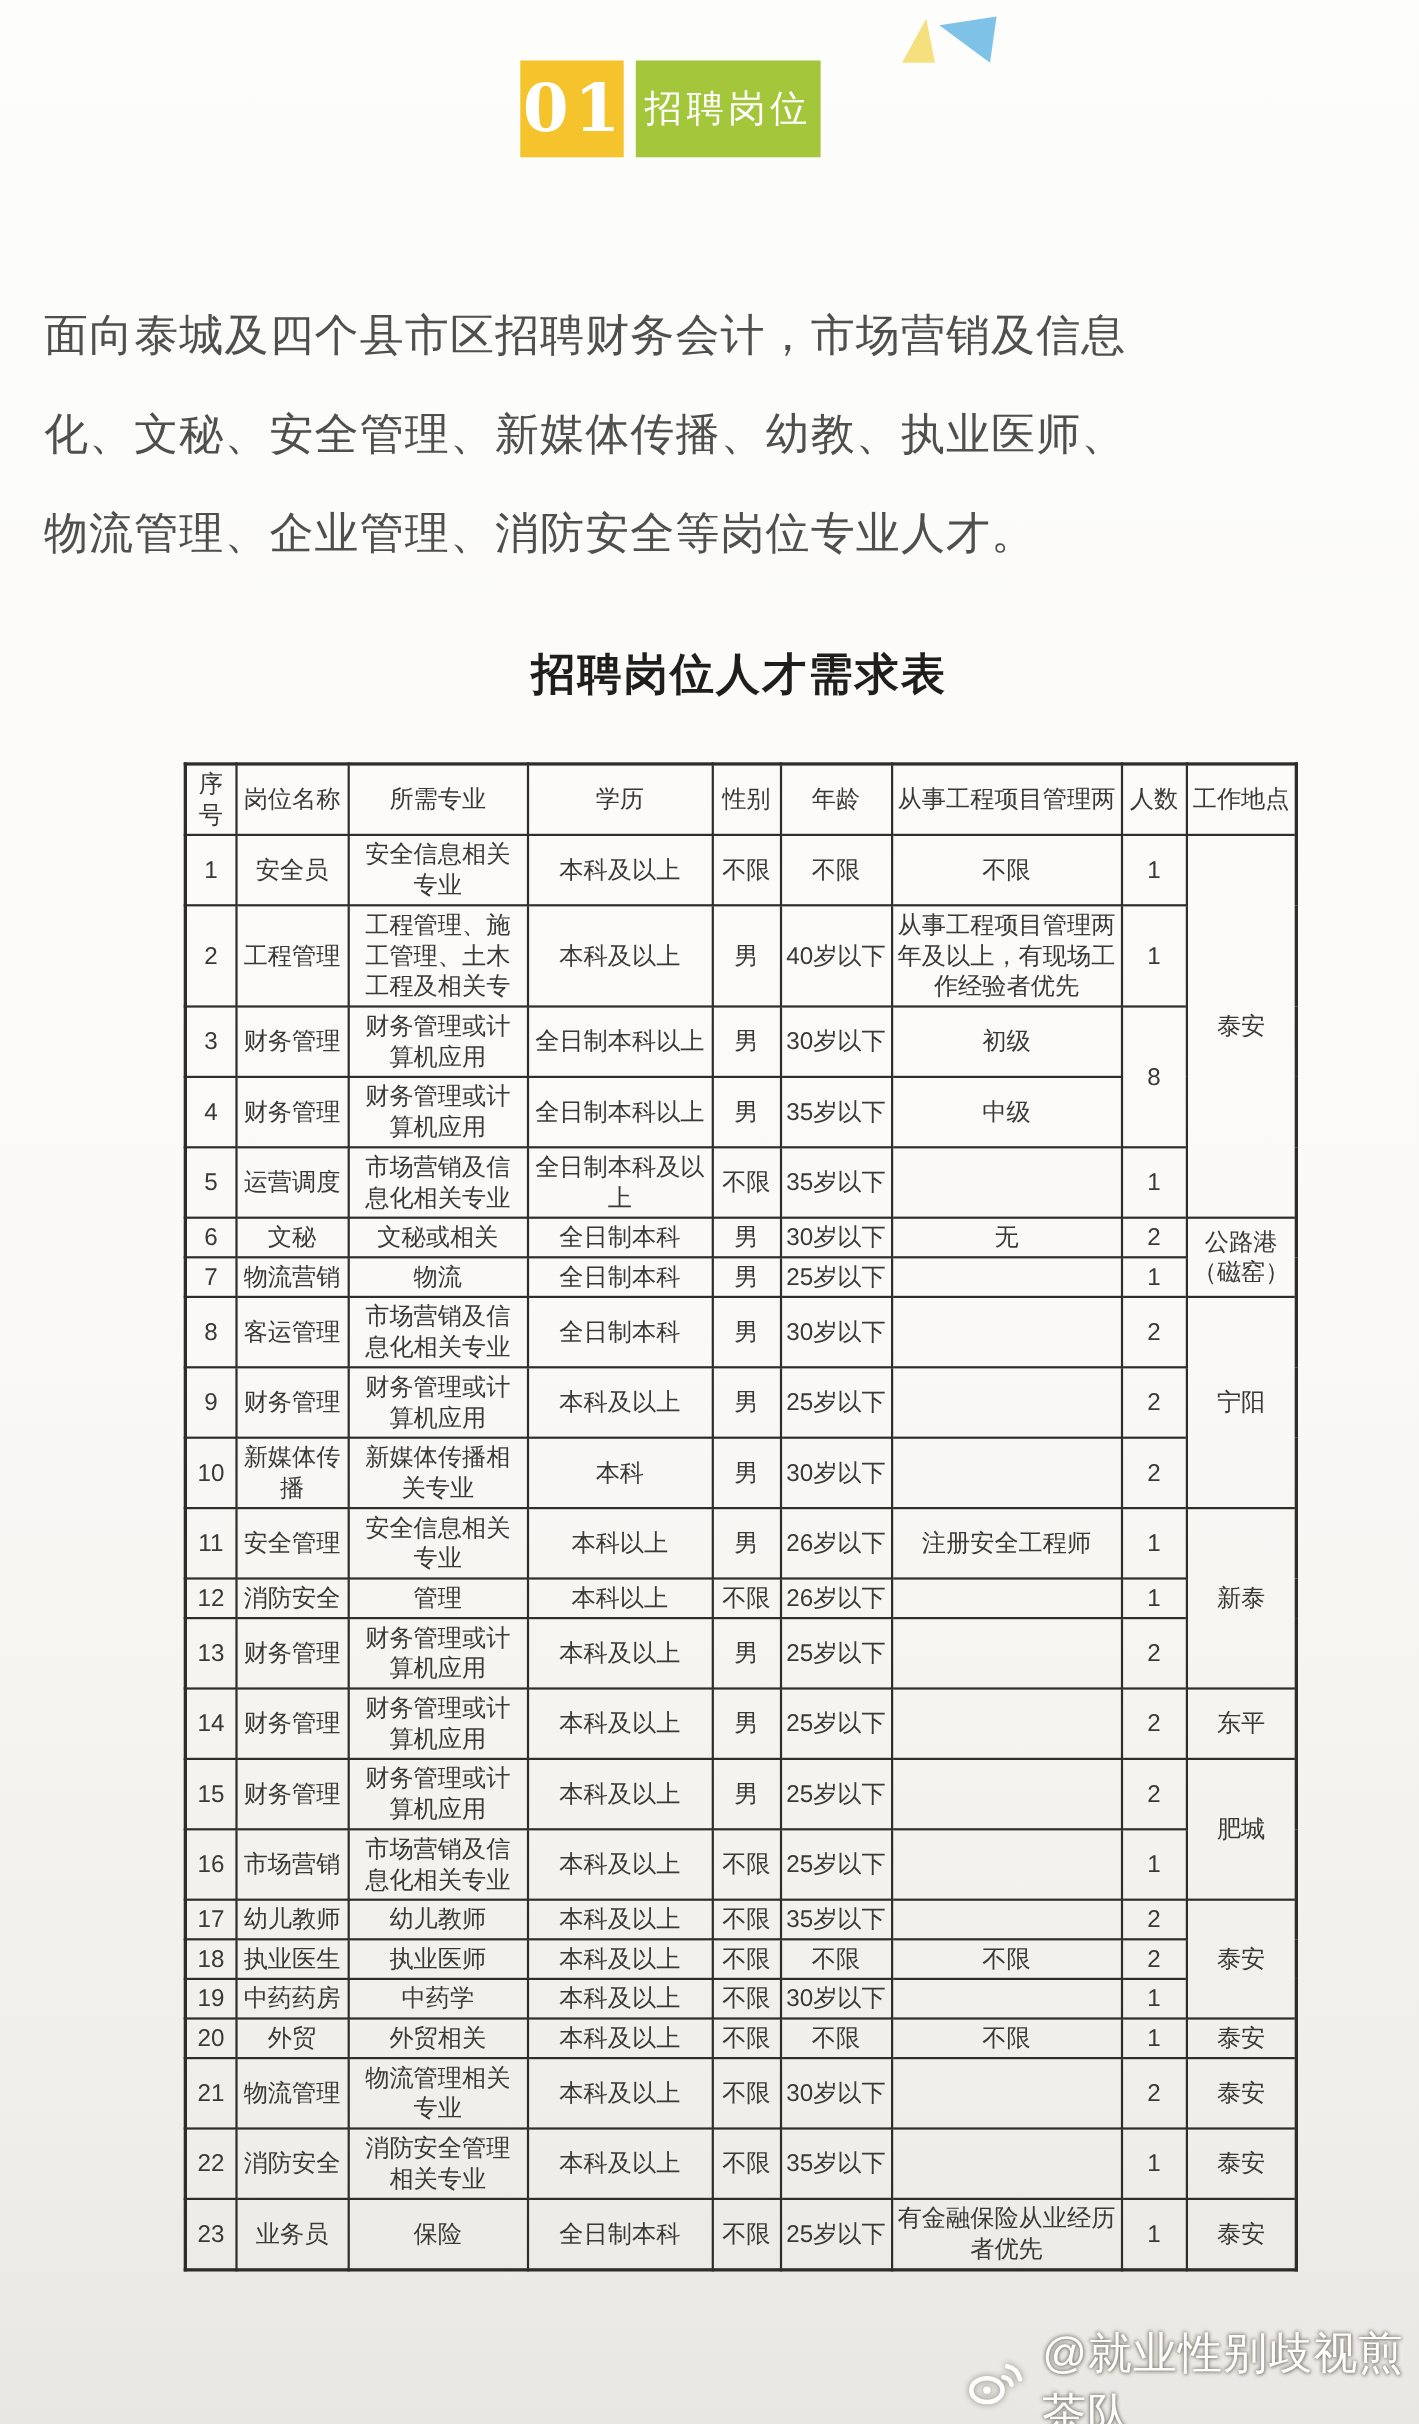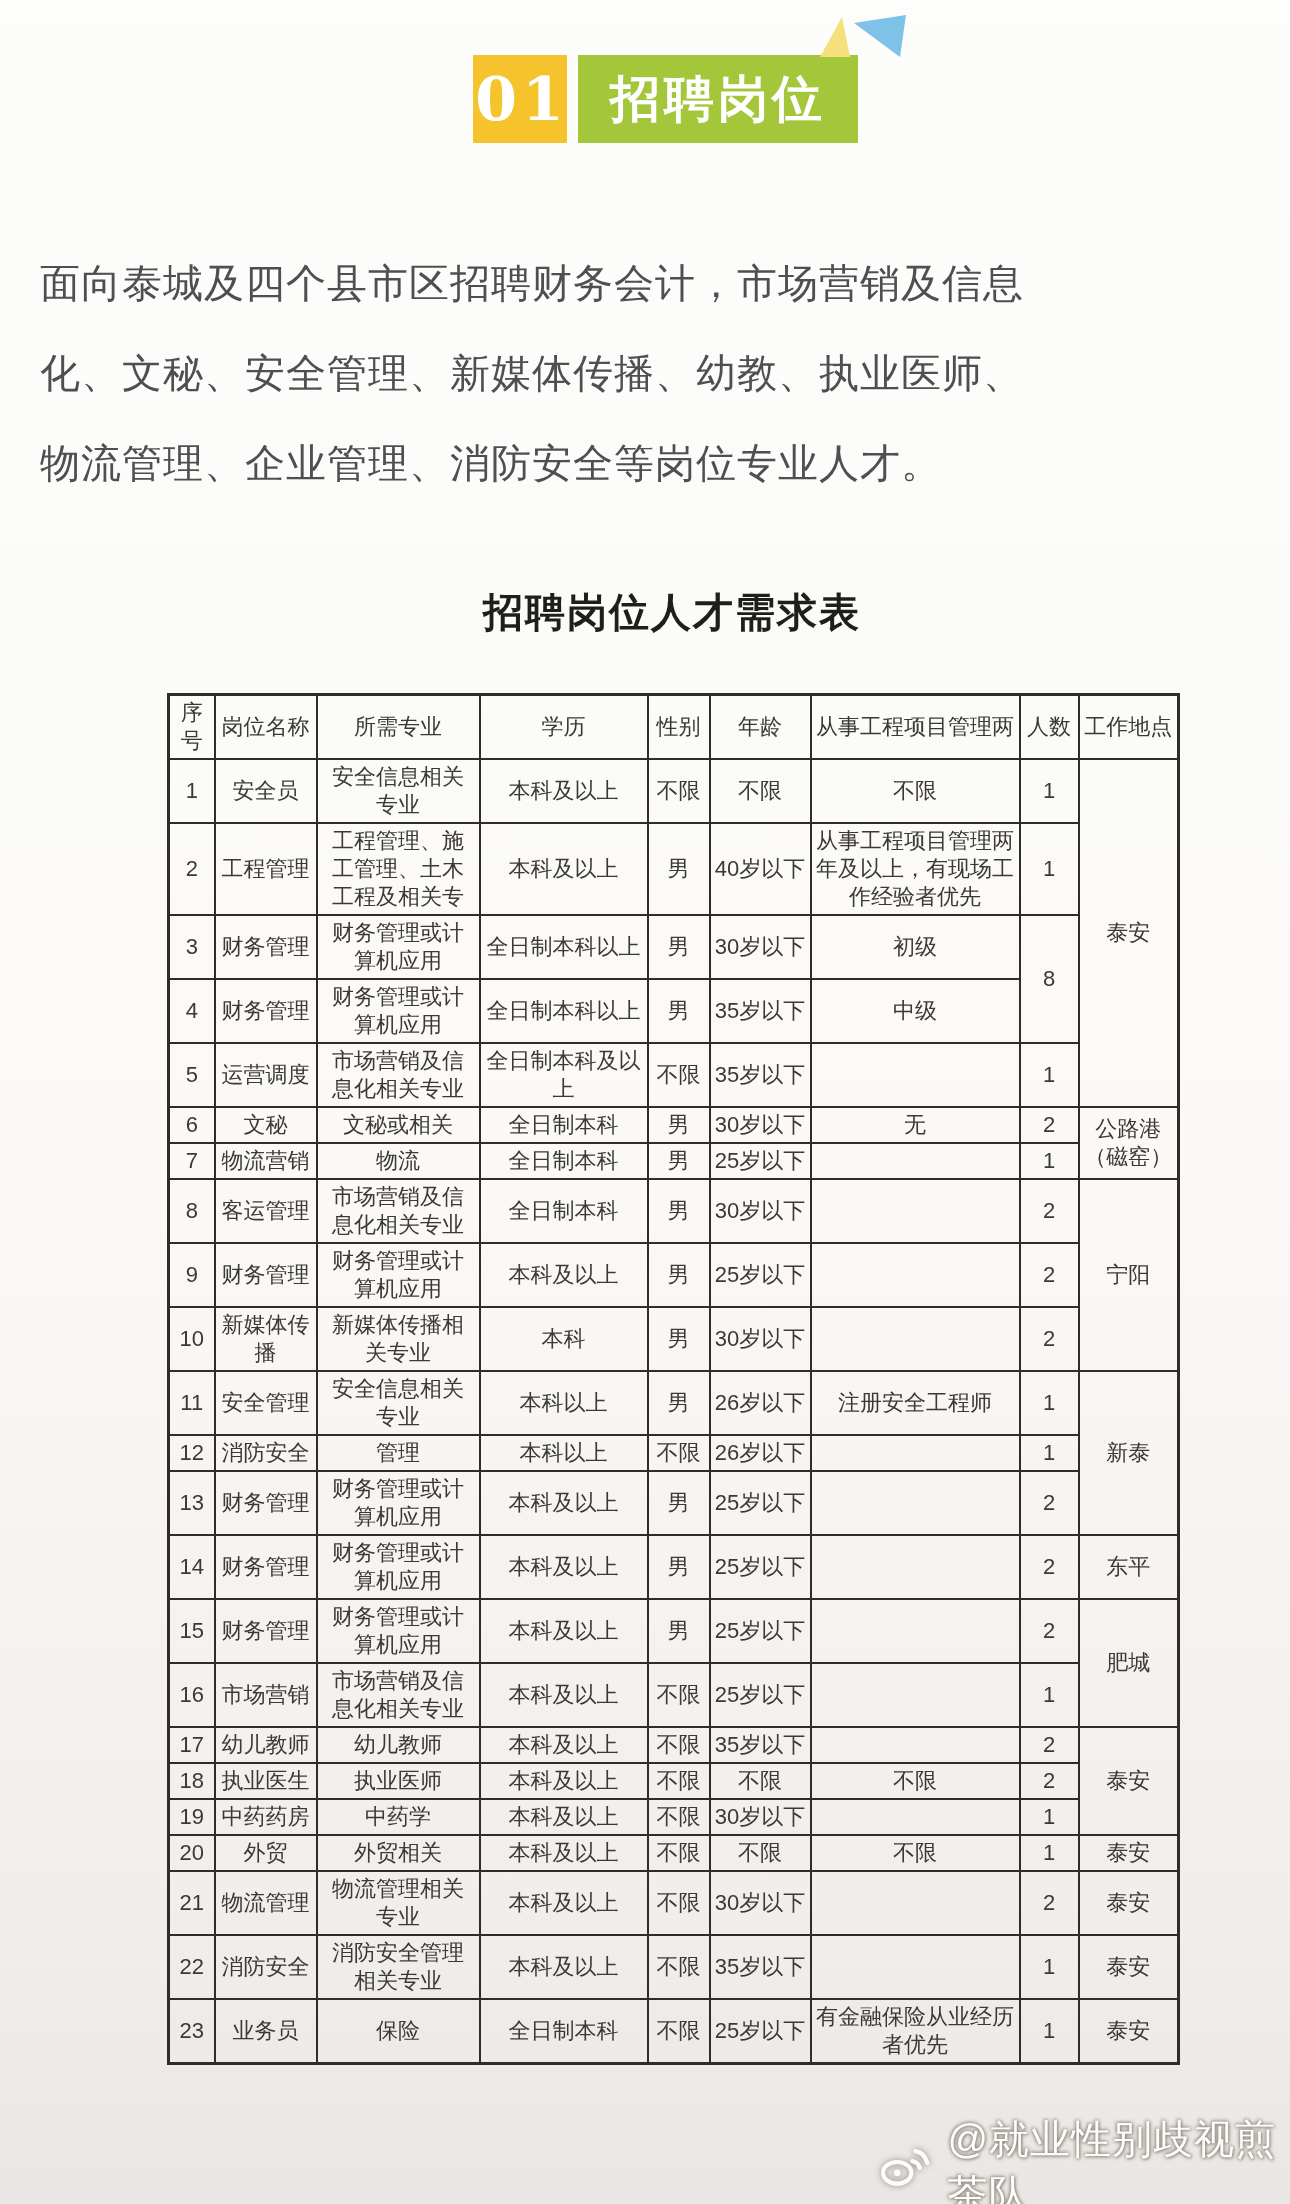--- a/index.html
+++ b/index.html
@@ -14,26 +14,26 @@
   .badge-num {
     position:absolute; left:473px; top:55px; width:94px; height:88px;
     background:#f5c32b; color:#ffffff;
     font-family:"DejaVu Serif", serif; font-size:60px; font-weight:600;
     display:flex; align-items:center; justify-content:center; letter-spacing:5px;
     padding-left:4px;
   }
   .badge-title {
     position:absolute; left:578px; top:55px; height:88px;
     background:#a4c63a; color:#ffffff;
-    font-size:50px; font-weight:700; letter-spacing:4px;
-    display:flex; align-items:center; padding:0 32px;
+    font-size:34px; font-weight:400; letter-spacing:4px;
+    display:flex; align-items:center; padding:0 8px;
   }
   .tri-deco { position:absolute; left:812px; top:13px; }
   .intro {
-    position:absolute; left:40px; top:238px; width:1224px;
+    position:absolute; left:40px; top:260px; width:1224px;
     font-size:40px; line-height:90px; color:#4f4f4f; letter-spacing:1px;
   }
   .table-title {
     position:absolute; left:167px; top:585px; width:1010px;
     text-align:center; font-size:40px; font-weight:700; color:#1f1e1c;
     letter-spacing:2px;
   }
   .req-table {
     position:absolute; left:167px; top:693px;
     border-collapse:collapse; table-layout:fixed; width:1010px;

